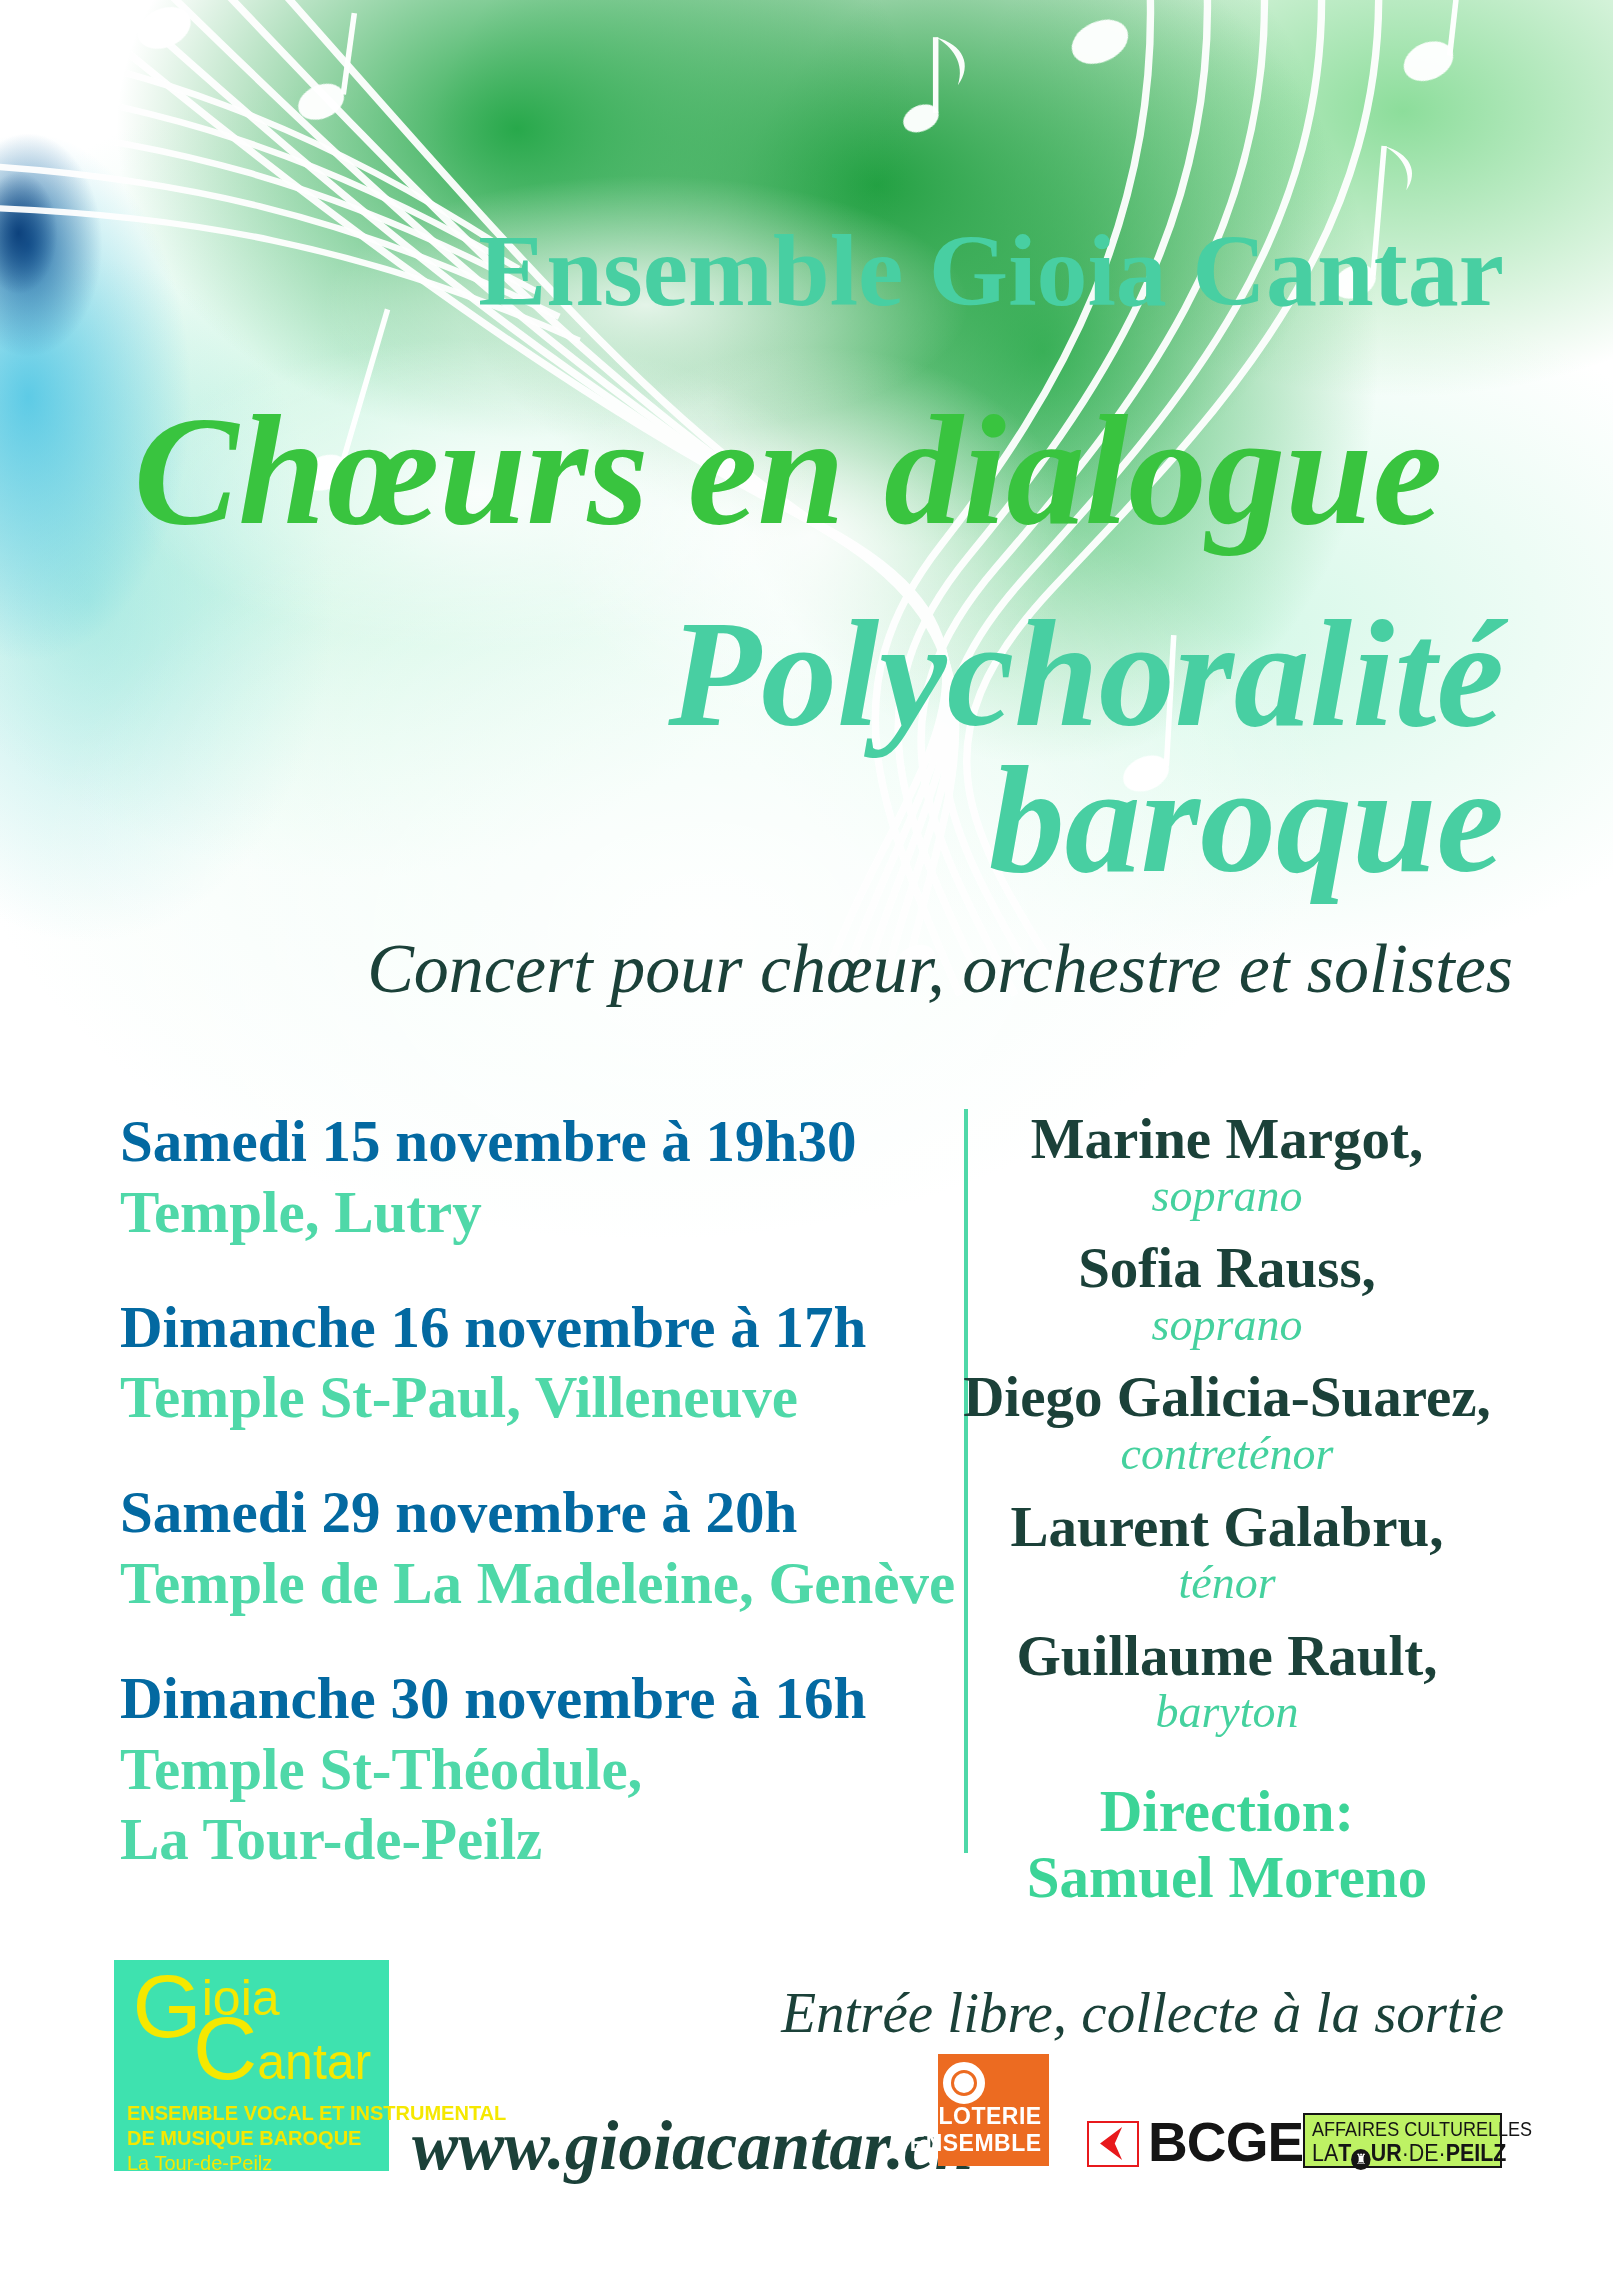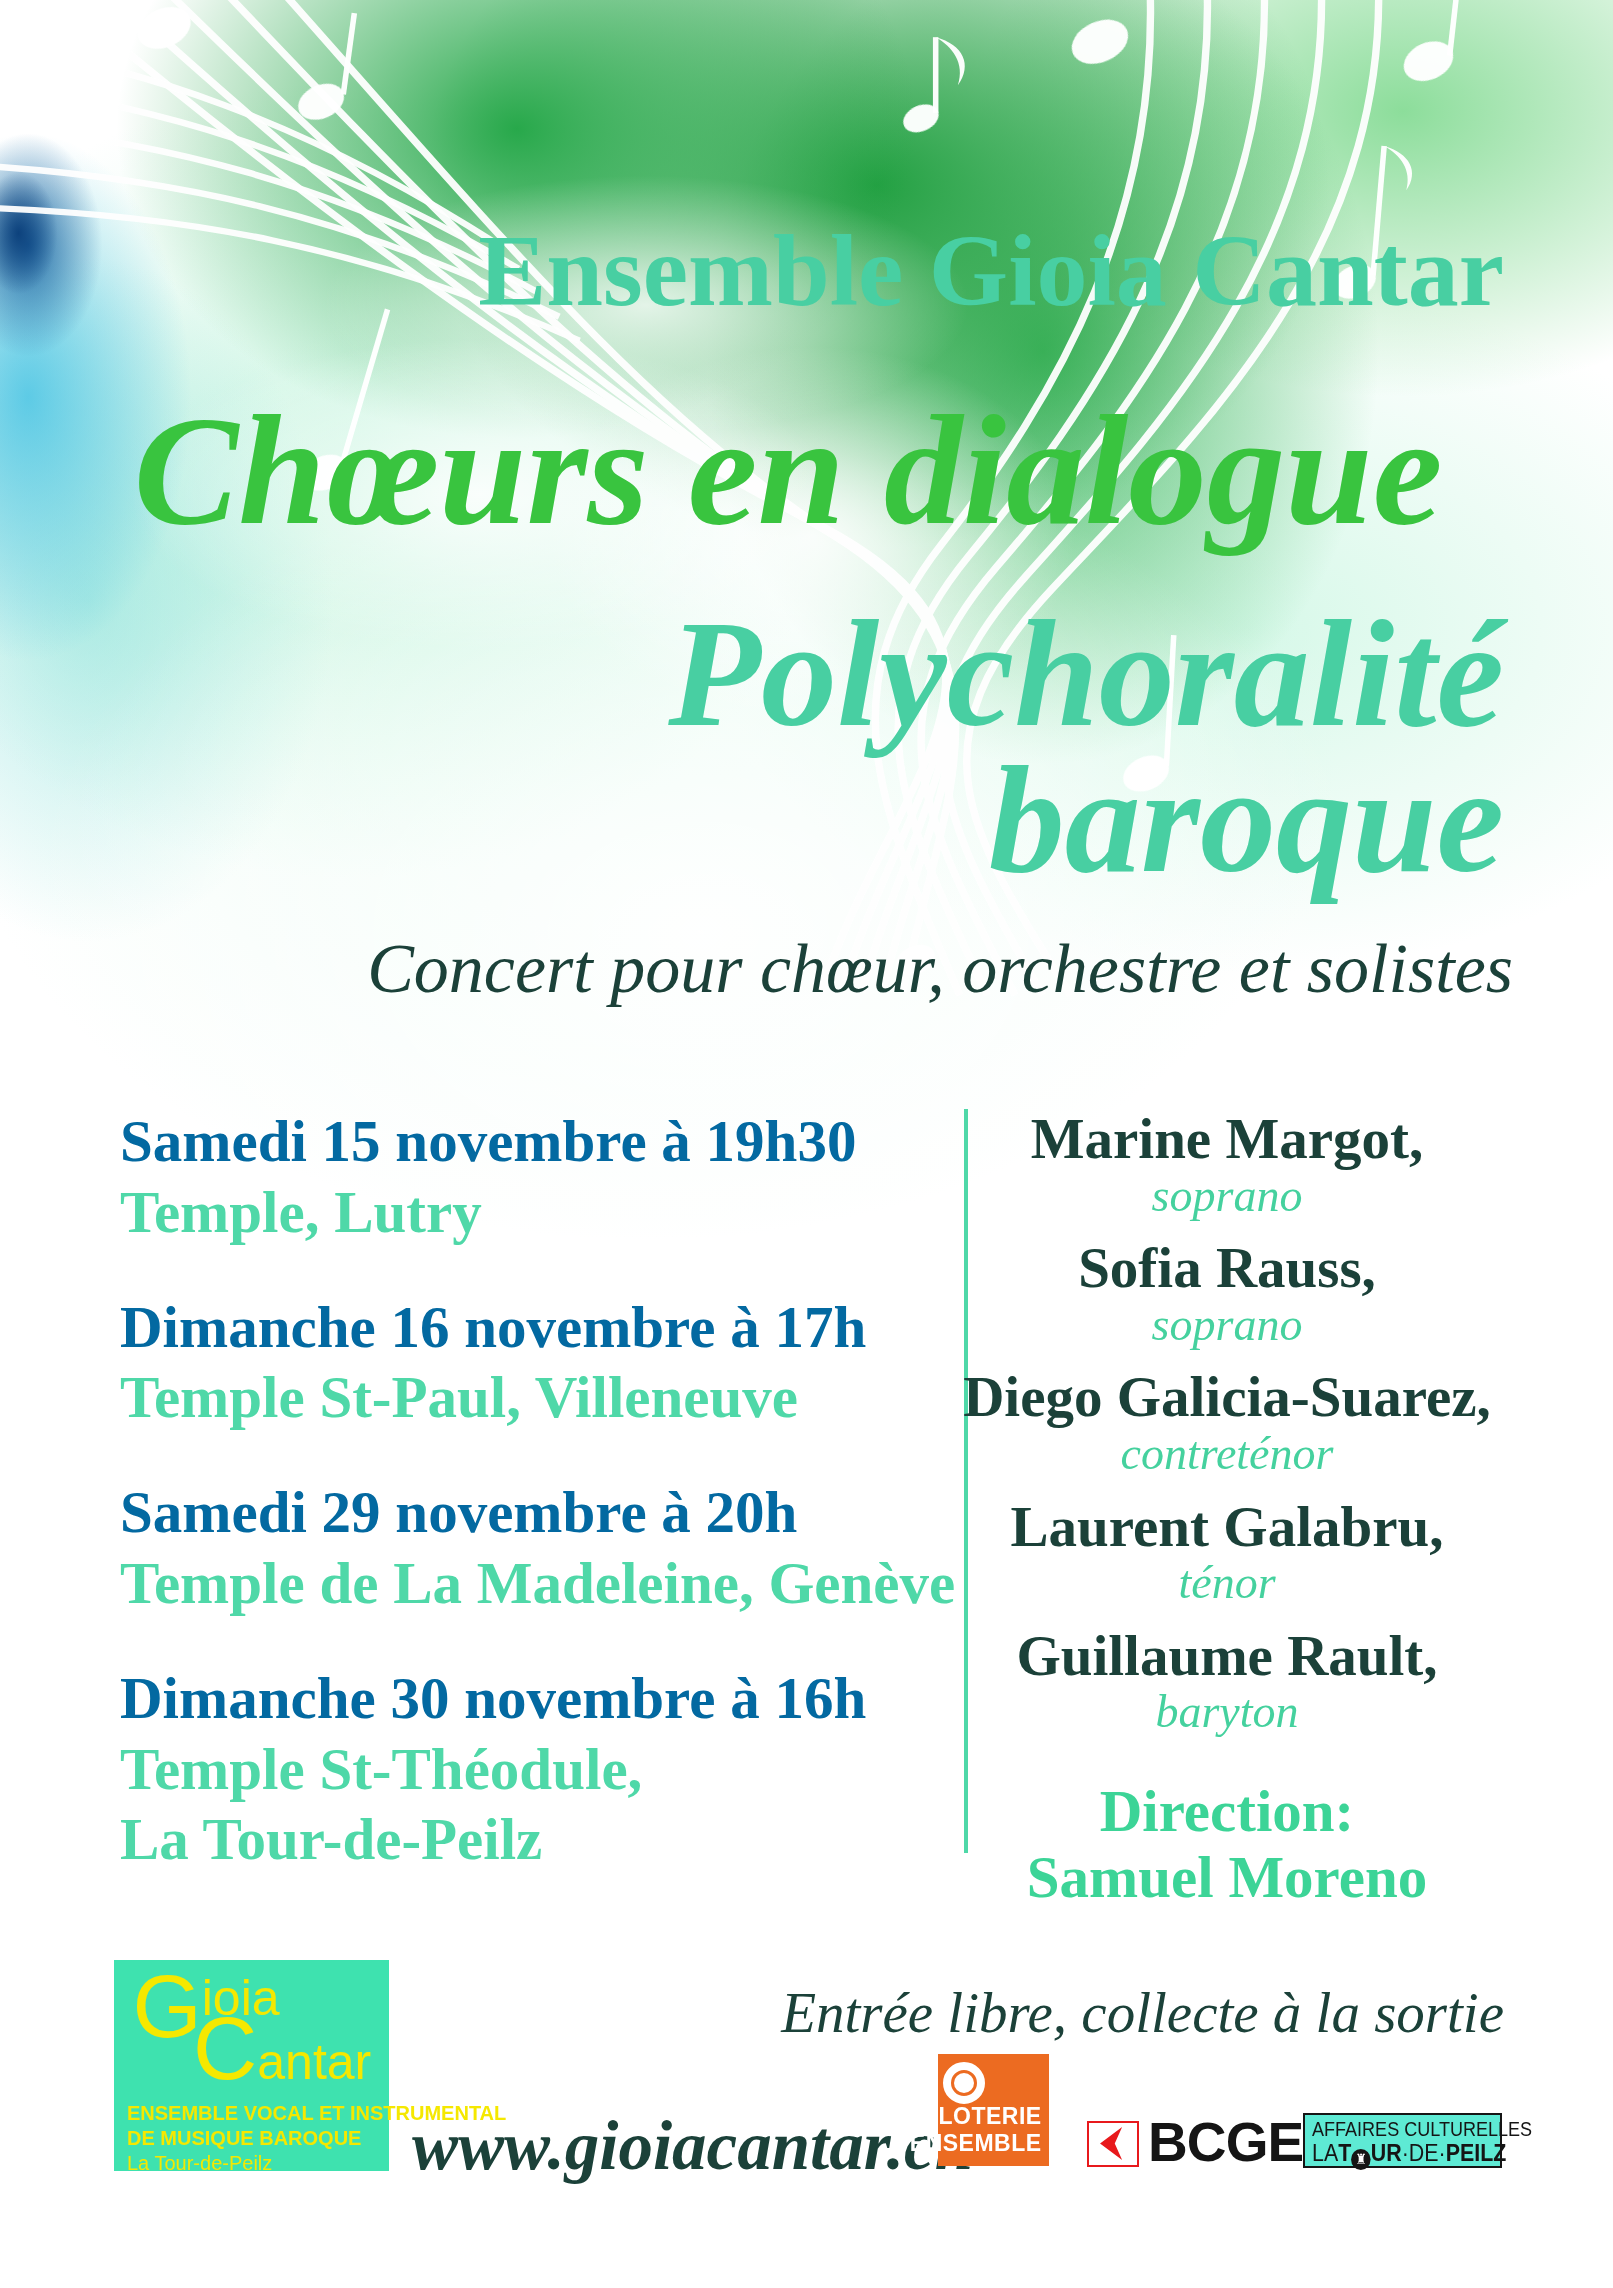--- a/index.html
+++ b/index.html
@@ -76,21 +76,21 @@
   .lr-dot{position:absolute;left:15.7px;top:19.4px;width:20px;height:20px;background:#fff;border-radius:50%;}
   .lr-text{position:absolute;right:7.4px;bottom:8.3px;text-align:right;color:#fff;font-weight:bold;
            font-size:23px;line-height:1.2;letter-spacing:0.5px;}
 
   .bcge{position:absolute;left:1087px;top:2115px;font-family:"Liberation Sans", sans-serif;}
   .bcge-box{position:absolute;left:0;top:5.5px;width:52px;height:46px;background:#fff;
             border:2.8px solid #E8191C;box-sizing:border-box;}
   .bcge-text{position:absolute;left:61px;top:0;color:#151515;font-weight:bold;font-size:55px;
              letter-spacing:-0.9px;line-height:1;}
 
-  .affaires{position:absolute;left:1303px;top:2113px;width:199px;height:55px;background:#5eead4;
+  .affaires{position:absolute;left:1303px;top:2113px;width:199px;height:55px;background:#bef264;
             border:2.8px solid #151515;box-sizing:border-box;padding:3.7px 7.4px 0 7.4px;
             font-family:"Liberation Sans", sans-serif;color:#151515;}
   .aff-inner{transform:scaleX(.93);transform-origin:left top;white-space:nowrap;}
   .aff-line1{font-size:19.4px;font-weight:normal;line-height:1.1;letter-spacing:0;}
   .aff-line2{font-size:23px;line-height:1.1;margin-top:0.9px;}
   .aff-light{font-weight:normal;}
   .aff-bold{font-weight:bold;}
   .aff-icon{display:inline-block;width:21px;height:21px;background:#151515;border-radius:50%;
             color:#fff;font-size:14px;line-height:21px;text-align:center;vertical-align:-2.8px;}
 </style>

